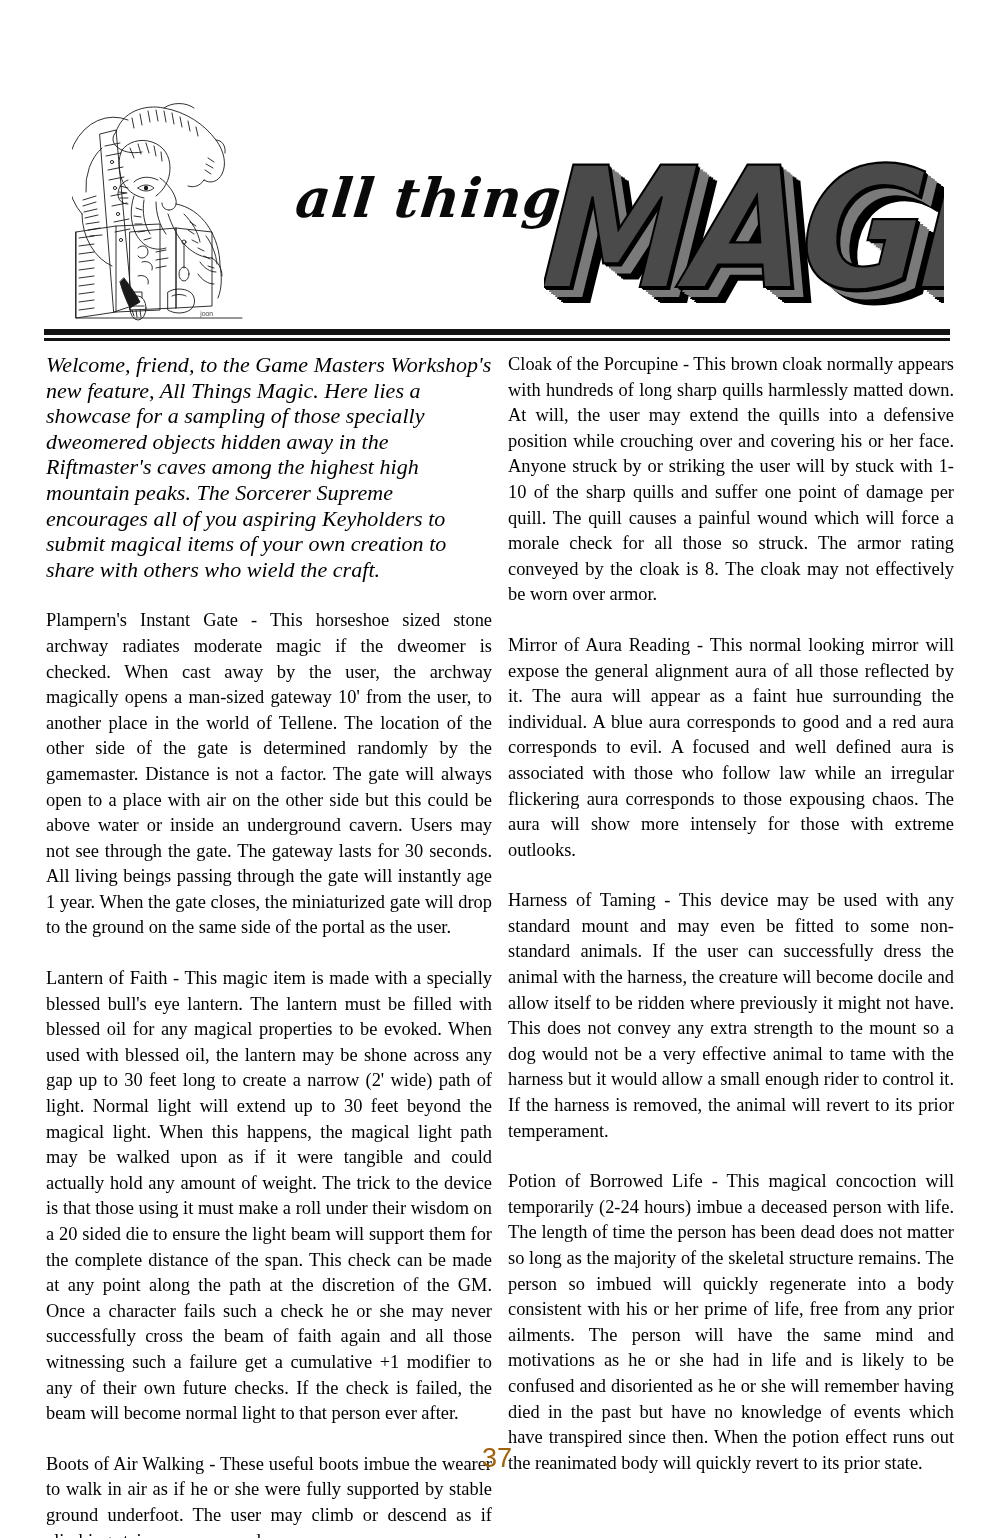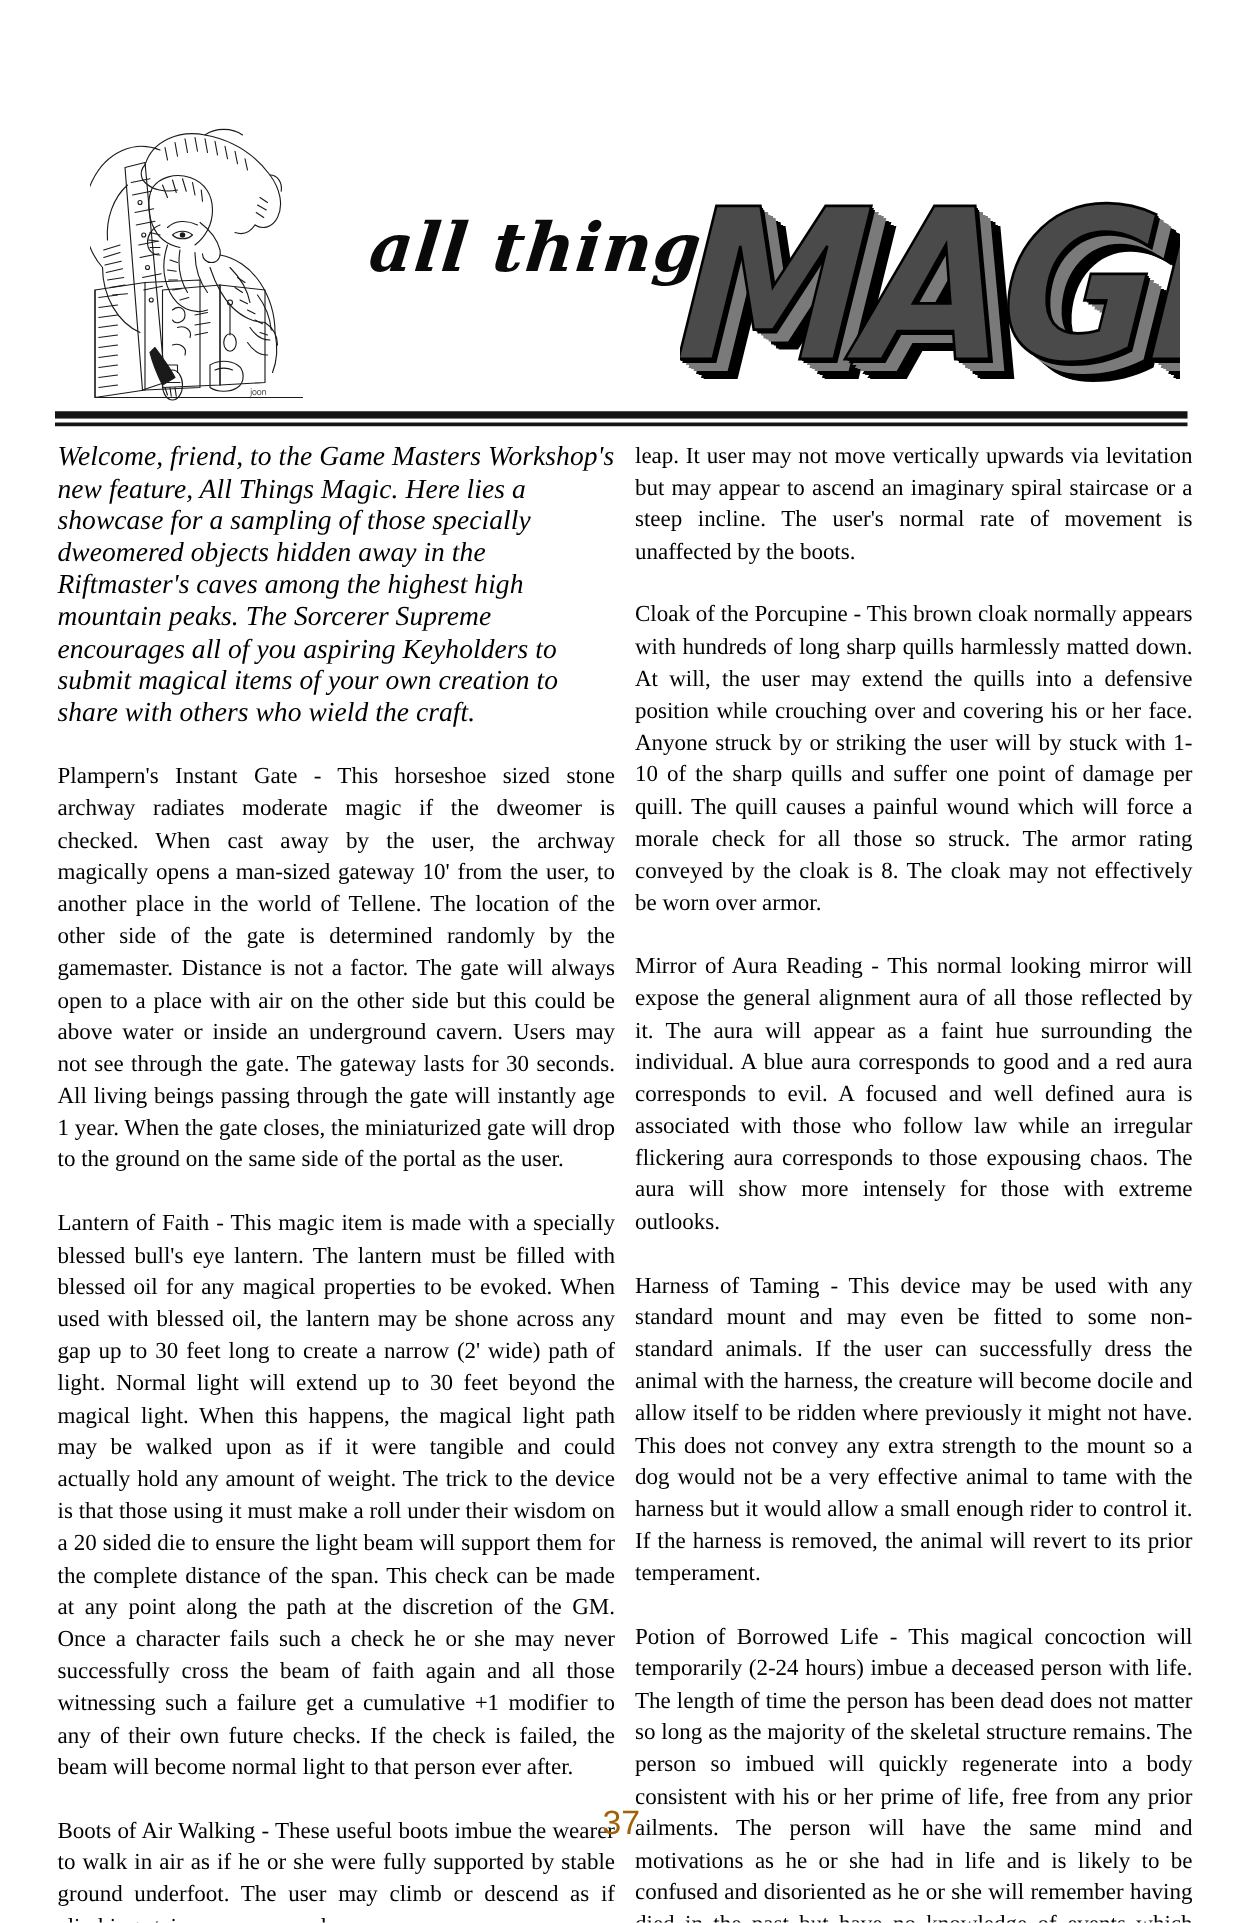--- a/index.html
+++ b/index.html
@@ -300,21 +300,20 @@
     <p class="intro-paragraph">Welcome, friend, to the Game Masters Workshop's new feature, All Things Magic.  Here lies a showcase for a sampling of those specially dweomered objects hidden away in the Riftmaster's caves among the highest high mountain peaks.  The Sorcerer Supreme encourages all of you aspiring Keyholders to submit magical items of your own creation to share with others who wield the craft.</p>
 
     <p class="item-paragraph">Plampern's Instant Gate - This horseshoe sized stone archway radiates moderate magic if the dweomer is checked.   When cast away by the user, the archway magically opens a man-sized gateway 10' from the user, to another place in the world of Tellene.  The location of the other side of the gate is determined randomly by the gamemaster.  Distance is not a factor.  The gate will always open to a place with air on the other side but this could be above water or inside an underground cavern.  Users may not see through the gate.  The gateway lasts for 30 seconds.   All living beings passing through the gate will instantly age 1 year.  When the gate closes, the miniaturized gate will drop to the ground on the same side of the portal as the user.</p>
 
     <p class="item-paragraph">Lantern of Faith - This magic  item is made with a specially blessed bull's eye lantern.  The lantern must be filled with blessed oil for any magical properties to be evoked.  When used with blessed oil, the lantern may be shone across any gap up to 30 feet long to create a narrow (2' wide) path of light.   Normal light will extend up to 30 feet beyond the magical light.  When this happens, the magical light path may be walked upon as if it were tangible and could actually hold any amount of weight.  The trick to the device is that those using it must make a roll under their wisdom on a 20 sided die to ensure the light beam will support them for the complete distance of the span.  This check can be made at any point along the path at the discretion of the GM.  Once a character fails such a check he or she may never successfully cross the beam of faith again and all those witnessing such a failure get a cumulative +1 modifier to any of their own future checks.  If the check is failed, the beam will become normal light to that person ever after.</p>
 
     <p class="item-paragraph">Boots of Air Walking - These useful boots imbue the wearer to walk in air as if he or she were fully supported by stable ground underfoot.  The user may climb or descend as if climbing stairs or a ramp and even run or</p>
   </div>
 
   <div class="text-column column-right">
-    <p class="item-paragraph">leap.  It user may not move vertically upwards via levitation but may appear to ascend an imaginary spiral staircase or a steep incline.  The user's normal rate of movement is unaffected by the boots.</p>
 
     <p class="item-paragraph">Cloak of the Porcupine - This brown cloak normally appears with hundreds of long sharp quills harmlessly matted down.  At will, the user may extend the quills into a defensive position while crouching over and covering his or her face.  Anyone struck by or striking the user will by stuck with 1-10 of the sharp quills and suffer one point of damage per quill.  The quill causes a painful wound which will force a morale check for all those so struck.   The armor rating conveyed by the cloak is 8.  The cloak may not effectively be worn over armor.</p>
 
     <p class="item-paragraph">Mirror of Aura Reading - This normal looking mirror will expose the general alignment aura of all those reflected by it.  The aura will appear as a faint hue surrounding the individual.  A blue aura corresponds to good and a red aura corresponds to evil.  A focused and well defined aura is associated with those who follow law while an irregular flickering aura corresponds to those expousing chaos.   The aura will show more intensely for those with extreme outlooks.</p>
 
     <p class="item-paragraph">Harness of Taming - This device may be used with any standard mount and may even be fitted to some non-standard animals.  If the user can successfully dress the animal with the harness, the creature will become docile and allow itself to be ridden where previously it might not have.  This does not convey any extra strength to the mount so a dog would not be a very effective animal to tame with the harness but it would allow a small enough rider to control it.  If the harness is removed, the animal will revert to its prior temperament.</p>
 
     <p class="item-paragraph">Potion of Borrowed Life - This magical concoction will temporarily (2-24  hours) imbue a deceased person with life.  The length of time the person has been dead does not matter so long as the majority of the skeletal structure remains.  The person so imbued will quickly regenerate into a body consistent with his or her prime of life, free from any prior ailments.  The person will have the same mind and motivations as he or she had in life and is likely to be confused and disoriented as he or she will remember having died in the past but have no knowledge of events which have transpired since then.  When the potion effect runs out the reanimated body will quickly revert to its prior state.</p>
   </div>
 </div>

